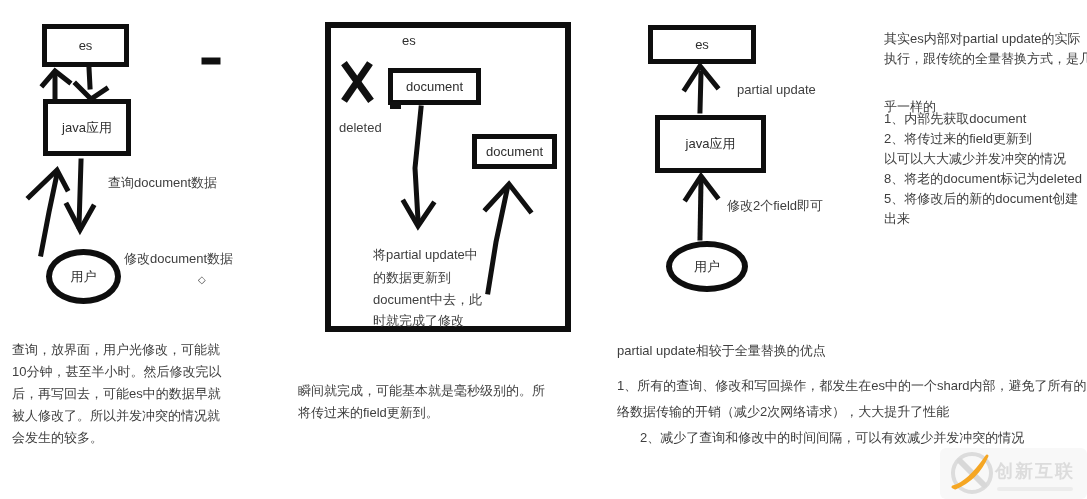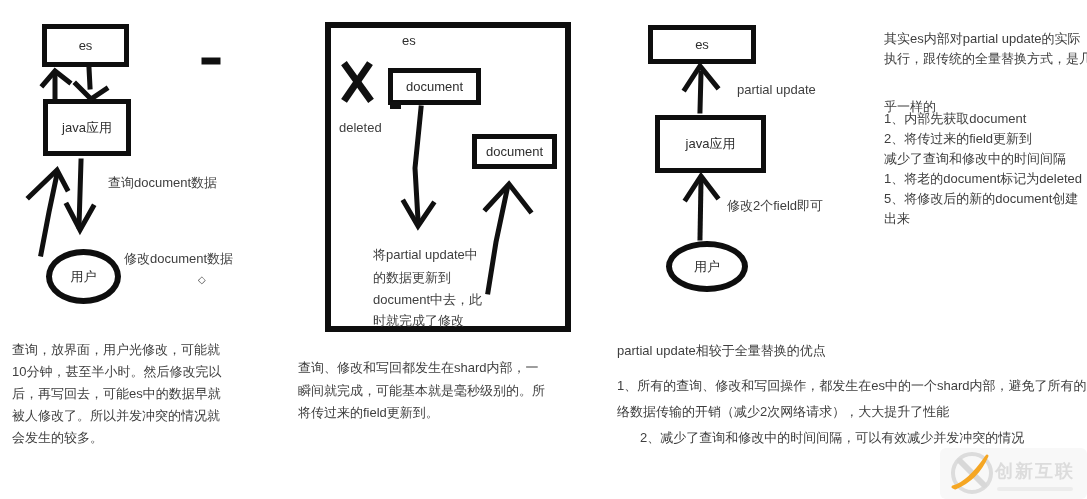--- a/index.html
+++ b/index.html
@@ -67,21 +67,20 @@
     <span>document</span>
   </div>
 
   <div class="txt" style="left:339px; top:120px;">deleted</div>
 
   <div class="txt" style="left:373px; top:247px;">将partial update中</div>
   <div class="txt" style="left:373px; top:270px;">的数据更新到</div>
   <div class="txt" style="left:373px; top:292px;">document中去，此</div>
   <div class="txt" style="left:373px; top:313px;">时就完成了修改</div>
 
-  <div class="txt" style="left:298px; top:360px;">查询、修改和写回都发生在shard内部，一</div>
   <div class="txt" style="left:298px; top:383px;">瞬间就完成，可能基本就是毫秒级别的。所</div>
   <div class="txt" style="left:298px; top:405px;">将传过来的field更新到。</div>
 
   <div class="box" style="left:648px; top:25px; width:108px; height:39px;">
     <span>es</span>
   </div>
 
   <div class="box" style="left:655px; top:115px; width:111px; height:58px;">
     <span>java应用</span>
   </div>
@@ -92,22 +91,22 @@
 
   <div class="txt" style="left:737px; top:82px;">partial update</div>
   <div class="txt" style="left:727px; top:198px;">修改2个field即可</div>
 
   <div class="txt" style="left:884px; top:31px;">其实es内部对partial update的实际</div>
   <div class="txt" style="left:884px; top:51px;">执行，跟传统的全量替换方式，是几</div>
   <div class="txt" style="left:884px; top:71px;margin-top:28px;">乎一样的</div>
 
   <div class="txt" style="left:884px; top:111px;">1、内部先获取document</div>
   <div class="txt" style="left:884px; top:131px;">2、将传过来的field更新到</div>
-  <div class="txt" style="left:884px; top:151px;">减少了查询和修改中的时间间隔</div>
-  <div class="txt" style="left:884px; top:171px;">1、将老的document标记为deleted</div>
+  <div class="txt" style="left:884px; top:151px;">以可以大大减少并发冲突的情况</div>
+  <div class="txt" style="left:884px; top:171px;">8、将老的document标记为deleted</div>
   <div class="txt" style="left:884px; top:191px;">5、将修改后的新的document创建</div>
   <div class="txt" style="left:884px; top:211px;">出来</div>
 
   <div class="txt" style="left:617px; top:343px;">partial update相较于全量替换的优点</div>
   <div class="txt" style="left:617px; top:378px;">1、所有的查询、修改和写回操作，都发生在es中的一个shard内部，避免了所有的网</div>
   <div class="txt" style="left:617px; top:404px;">络数据传输的开销（减少2次网络请求），大大提升了性能</div>
   <div class="txt" style="left:617px; top:430px;margin-left:23px;">2、减少了查询和修改中的时间间隔，可以有效减少并发冲突的情况</div>
 
   <svg class="overlay" width="1087" height="499" viewBox="0 0 1087 499">
 

